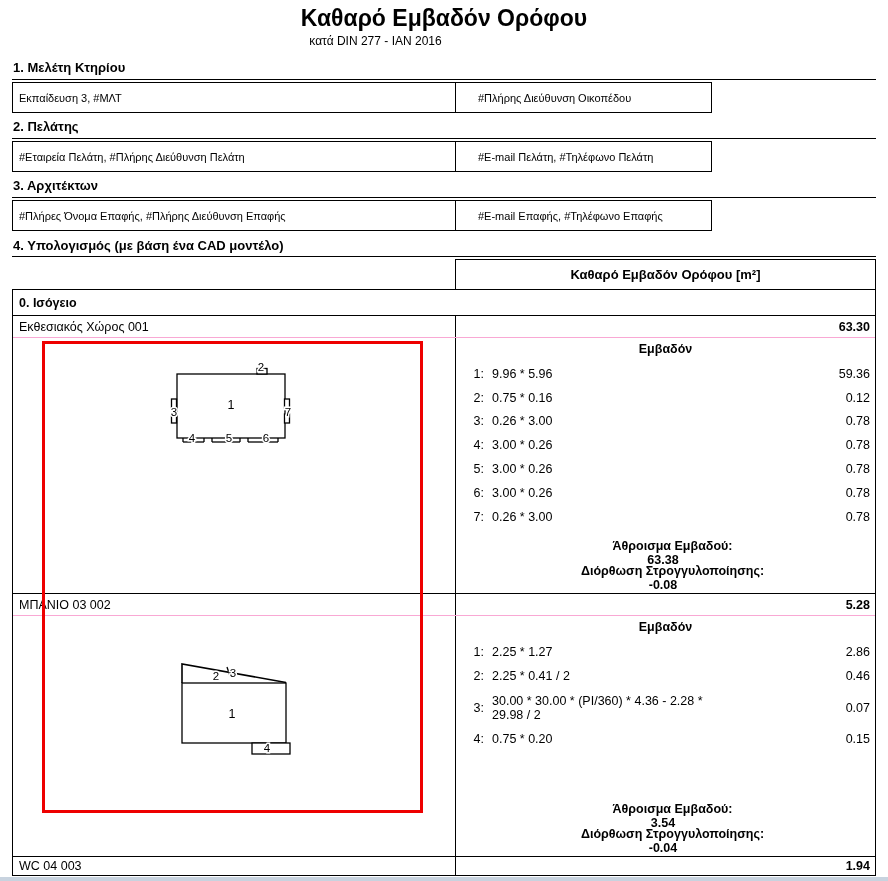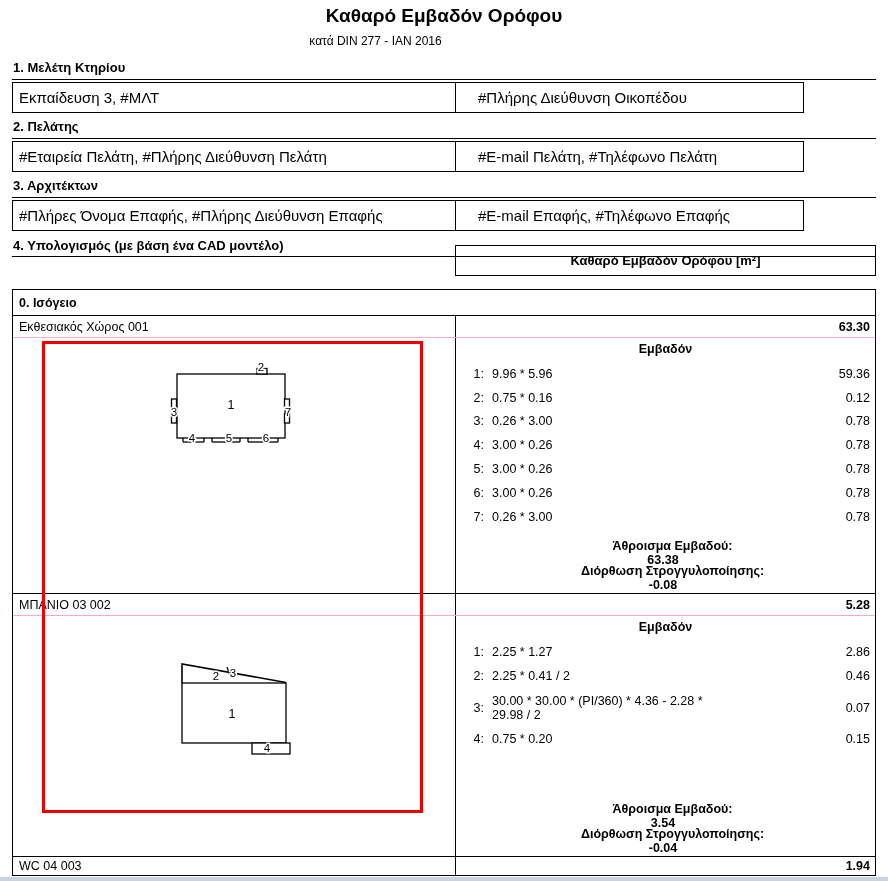--- a/index.html
+++ b/index.html
@@ -1,26 +1,26 @@
 <!DOCTYPE html>
 <html><head>
 <meta charset="utf-8">
 <style>
   html,body{margin:0;padding:0;background:#fff;}
   body{width:888px;height:881px;position:relative;overflow:hidden;
        font-family:"Liberation Sans", sans-serif;color:#000;}
   .abs{position:absolute;}
-  .title{top:5px;left:0;width:888px;text-align:center;font-size:19px;font-weight:bold;}
+  .title{top:5px;left:0;width:888px;text-align:center;font-size:23px;font-weight:bold;}
   .subtitle{top:34px;left:0;width:751px;text-align:center;font-size:12px;}
   .sec-heading{left:13px;font-weight:bold;font-size:13px;}
   .sec-line{left:12px;width:864px;border-top:1px solid #000;height:0;}
-  .sec-box{left:12px;width:792px;height:31px;border:1px solid #000;box-sizing:border-box;display:flex;font-size:15px;}
+  .sec-box{left:12px;width:700px;height:31px;border:1px solid #000;box-sizing:border-box;display:flex;font-size:11px;}
   .sec-cell-l{width:442px;display:flex;align-items:center;padding-left:6px;box-sizing:border-box;}
   .sec-cell-r{flex:1;border-left:1px solid #000;display:flex;align-items:center;padding-left:22px;}
-  .hdr-box{left:455px;top:245px;width:421px;height:31px;border:1px solid #000;box-sizing:border-box;
+  .hdr-box{left:455px;top:259px;width:421px;height:31px;border:1px solid #000;box-sizing:border-box;
            display:flex;align-items:center;justify-content:center;font-weight:bold;font-size:13px;}
   .calc-table{left:12px;top:289px;width:864px;height:587px;border:1px solid #000;box-sizing:border-box;font-size:12.5px;}
   .row{box-sizing:border-box;display:flex;}
   .row-storey{height:26px;border-bottom:1px solid #000;align-items:center;padding-left:6px;font-weight:bold;}
   .row-room{height:22px;border-bottom:1px solid #f9a8d4;}
   .room-name{width:442px;display:flex;align-items:center;padding-left:6px;box-sizing:border-box;}
   .room-total{flex:1;border-left:1px solid #000;display:flex;align-items:center;justify-content:flex-end;
               padding-right:5px;font-weight:bold;}
   .row-detail{border-bottom:1px solid #000;}
   .detail-left{width:442px;position:relative;box-sizing:border-box;}

